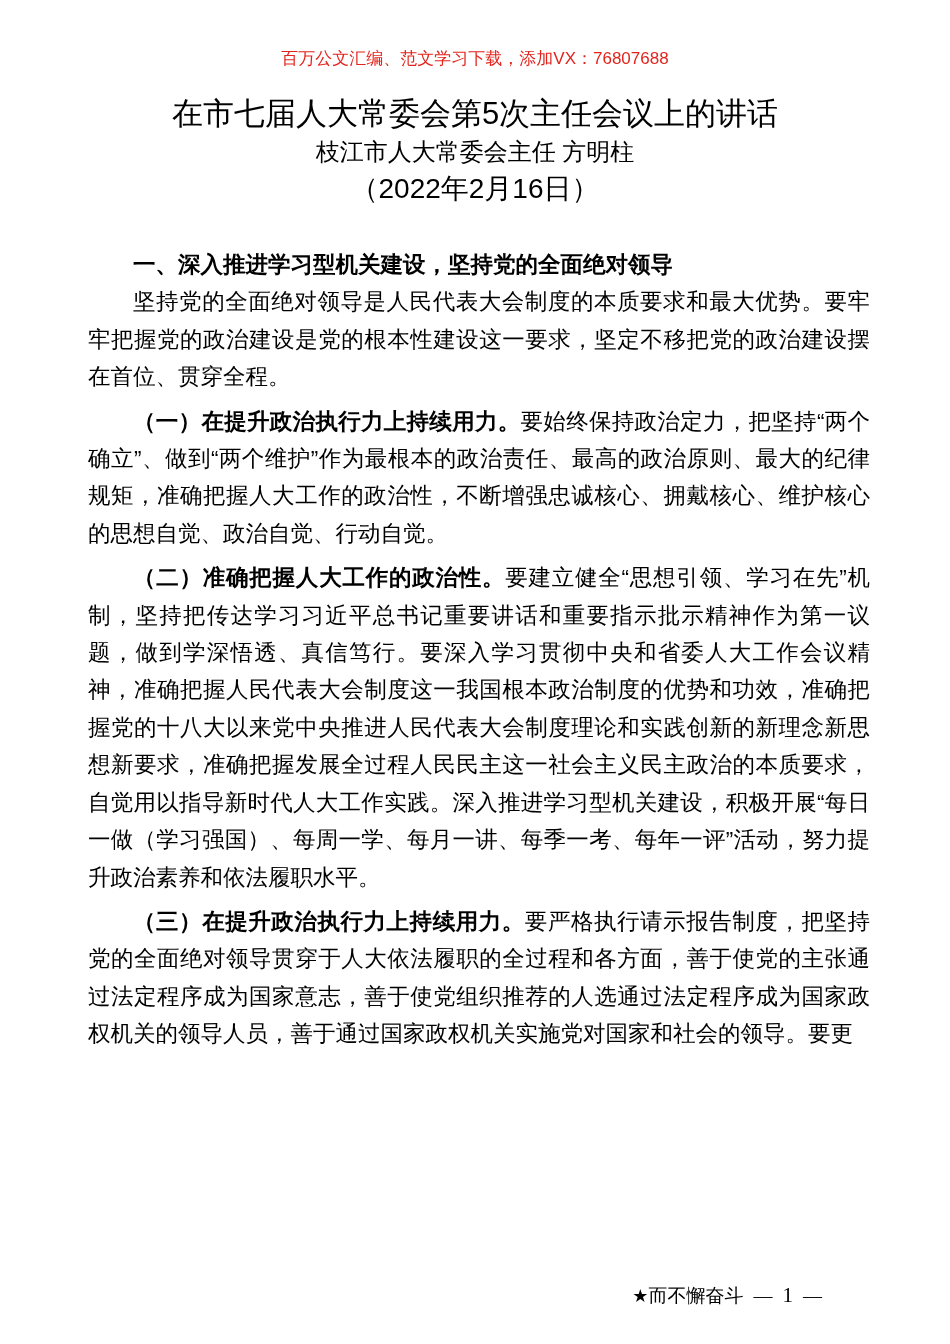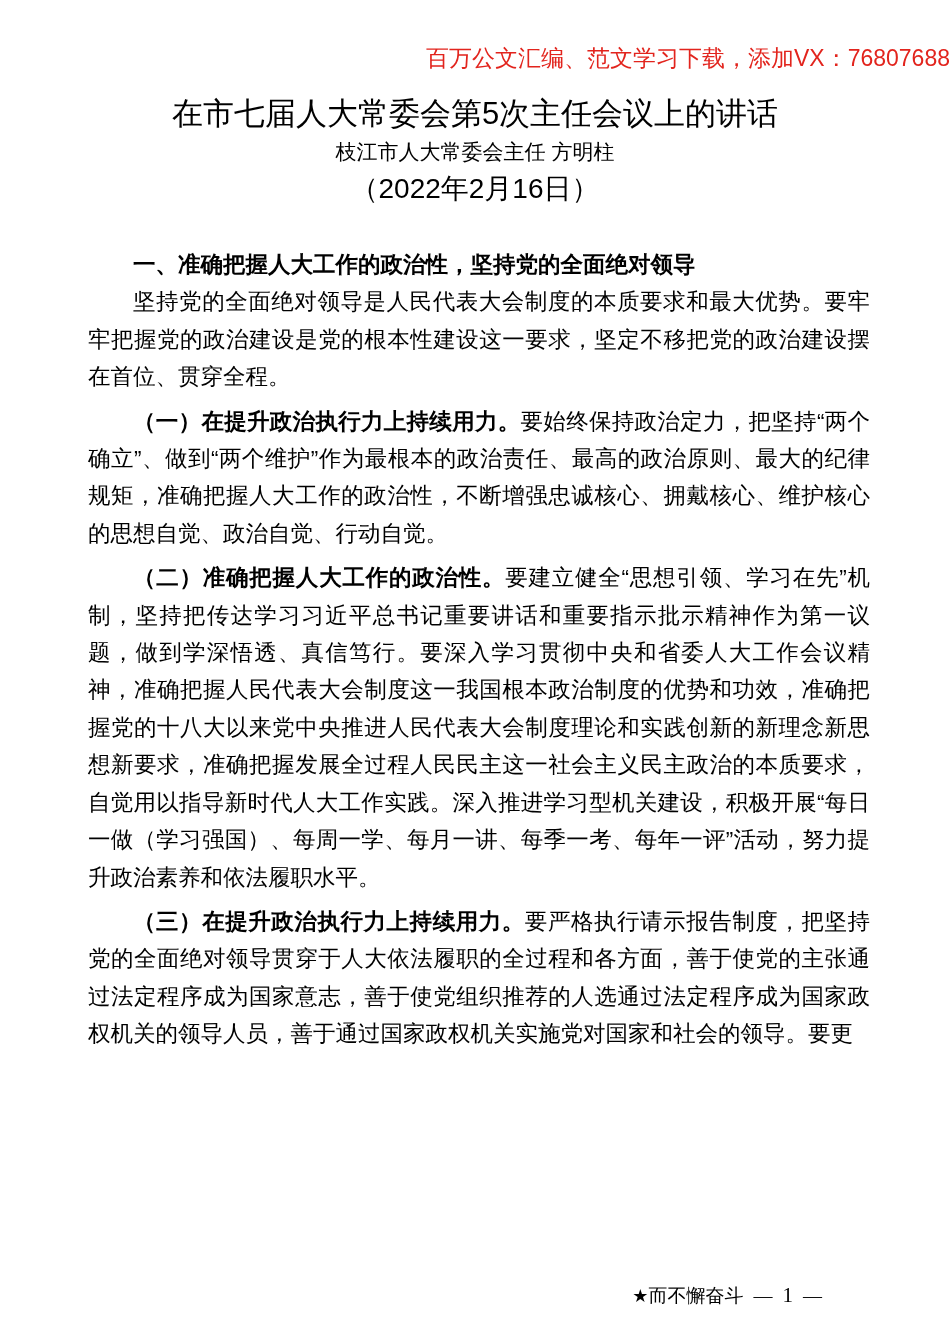--- a/index.html
+++ b/index.html
@@ -11,36 +11,36 @@
     position: relative;
     width: 950px;
     height: 1344px;
     background: #ffffff;
     color: #000000;
     font-family: "Liberation Sans", "DejaVu Sans", sans-serif;
     overflow: hidden;
   }
   .notice {
     margin: 45px 0 0 0;
-    text-align: right;
-    font-size: 23px;
+    text-align: center;
+    font-size: 17px;
     line-height: 27px;
     color: var(--notice-red, #e2241d);
   }
   .doc-title {
     margin: 26px 0 0 0;
     text-align: center;
     font-size: 31px;
     line-height: 31px;
     font-weight: 400;
   }
   .doc-subtitle {
     margin: 8px 0 0 0;
     text-align: center;
-    font-size: 21px;
+    font-size: 24px;
     line-height: 30px;
   }
   .doc-dateline {
     margin: 6px 0 0 0;
     text-align: center;
     font-size: 28px;
     line-height: 31px;
   }
   .doc-body {
     margin: 42px 80px 0 88px;
@@ -93,21 +93,21 @@
 
   <h1 class="doc-title">在市七届人大常委会第5次主任会议上的讲话</h1>
 
   <div class="doc-subtitle">枝江市人大常委会主任 方明柱</div>
 
   <div class="doc-dateline">（2022年2月16日）</div>
 
   <div class="doc-body">
 
 
-    <p class="para section-heading">一、准确把握人大工作的政治性，坚持党的全面绝对领导</p>
+    <p class="para section-heading">一、深入推进学习型机关建设，坚持党的全面绝对领导</p>
 
     <p class="para">坚持党的全面绝对领导是人民代表大会制度的本质要求和最大优势。要牢牢把握党的政治建设是党的根本性建设这一要求，坚定不移把党的政治建设摆在首位、贯穿全程。</p>
 
     <p class="para sub"><span class="lead">（一）在提升政治执行力上持续用力。</span><span>要始终保持政治定力，把坚持“两个确立”、做到“两个维护”作为最根本的政治责任、最高的政治原则、最大的纪律规矩，准确把握人大工作的政治性，不断增强忠诚核心、拥戴核心、维护核心的思想自觉、政治自觉、行动自觉。</span></p>
 
     <p class="para sub"><span class="lead">（二）准确把握人大工作的政治性。</span><span>要建立健全“思想引领、学习在先”机制，坚持把传达学习习近平总书记重要讲话和重要指示批示精神作为第一议题，做到学深悟透、真信笃行。要深入学习贯彻中央和省委人大工作会议精神，准确把握人民代表大会制度这一我国根本政治制度的优势和功效，准确把握党的十八大以来党中央推进人民代表大会制度理论和实践创新的新理念新思想新要求，准确把握发展全过程人民民主这一社会主义民主政治的本质要求，自觉用以指导新时代人大工作实践。深入推进学习型机关建设，积极开展“每日一做（学习强国）、每周一学、每月一讲、每季一考、每年一评”活动，努力提升政治素养和依法履职水平。</span></p>
 
     <p class="para sub"><span class="lead">（三）在提升政治执行力上持续用力。</span><span>要严格执行请示报告制度，把坚持党的全面绝对领导贯穿于人大依法履职的全过程和各方面，善于使党的主张通过法定程序成为国家意志，善于使党组织推荐的人选通过法定程序成为国家政权机关的领导人员，善于通过国家政权机关实施党对国家和社会的领导。要更</span></p>
 
   </div>

